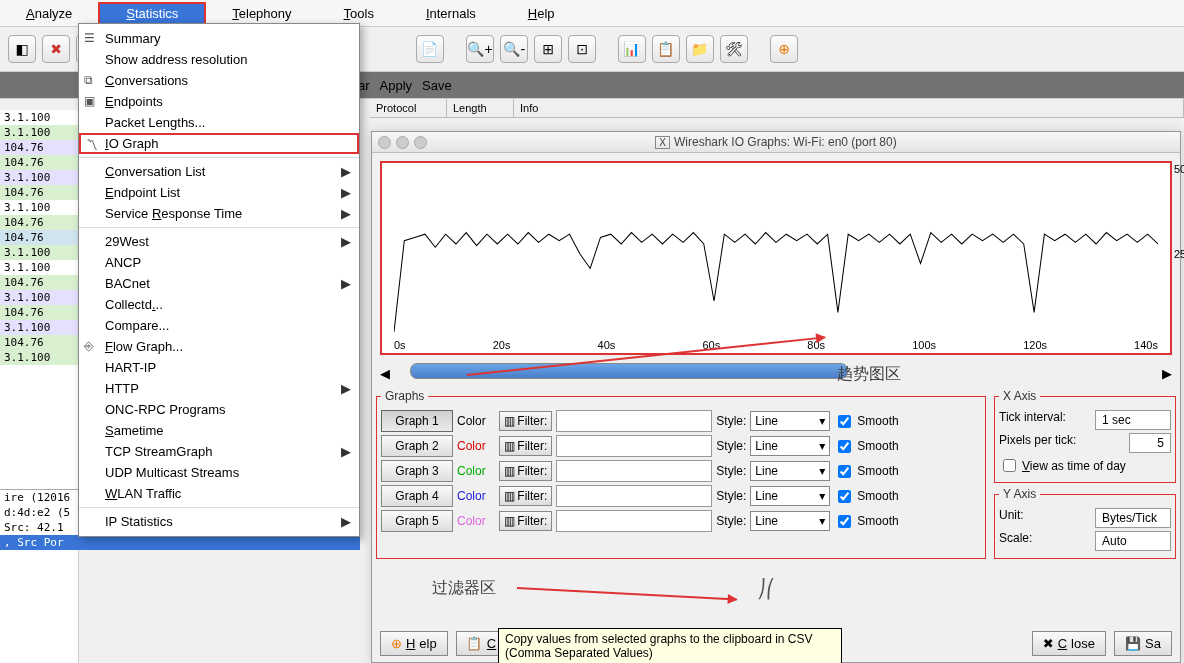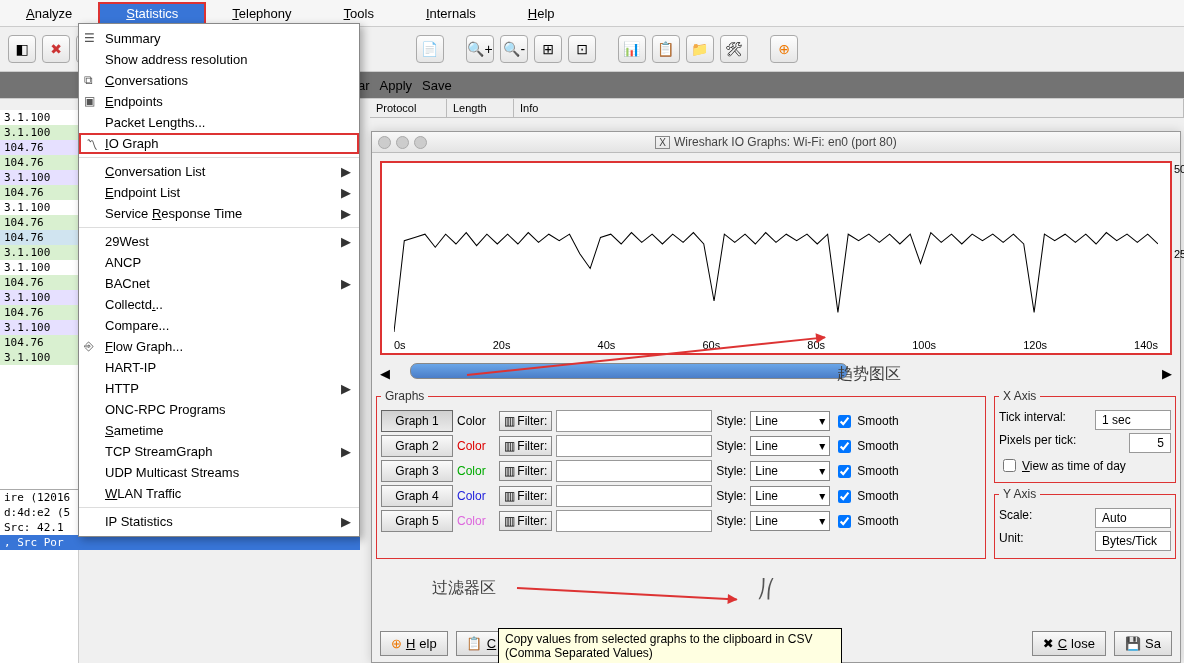--- a/index.html
+++ b/index.html
@@ -325,26 +325,26 @@
         <div class="axis-row">
             <label class="chk">
               <input type="checkbox" style="">
               <span><u>V</u>iew as time of day</span>
             </label>
           </div>
       </fieldset>
       <fieldset class="ya-box">
         <legend>Y Axis</legend>
         <div class="axis-row">
+            <span>Unit:</span>
+            <span class="val-box">Bytes/Tick</span>
+          </div>
+        <div class="axis-row">
             <span>Scale:</span>
             <span class="val-box">Auto</span>
-          </div>
-        <div class="axis-row">
-            <span>Unit:</span>
-            <span class="val-box">Bytes/Tick</span>
           </div>
       </fieldset>
     </div>
   </div>
 
   <div class="annot" style="left:60px;top:446px">过滤器区</div>
   <div class="arrow-line" style="left:145px;top:455px;width:220px;transform:rotate(3deg);transform-origin:left"></div>
   <div style="position:absolute;left:385px;top:446px;font-size:18px;color:#555">⎠⎛</div>
 
   <div class="btnbar">

